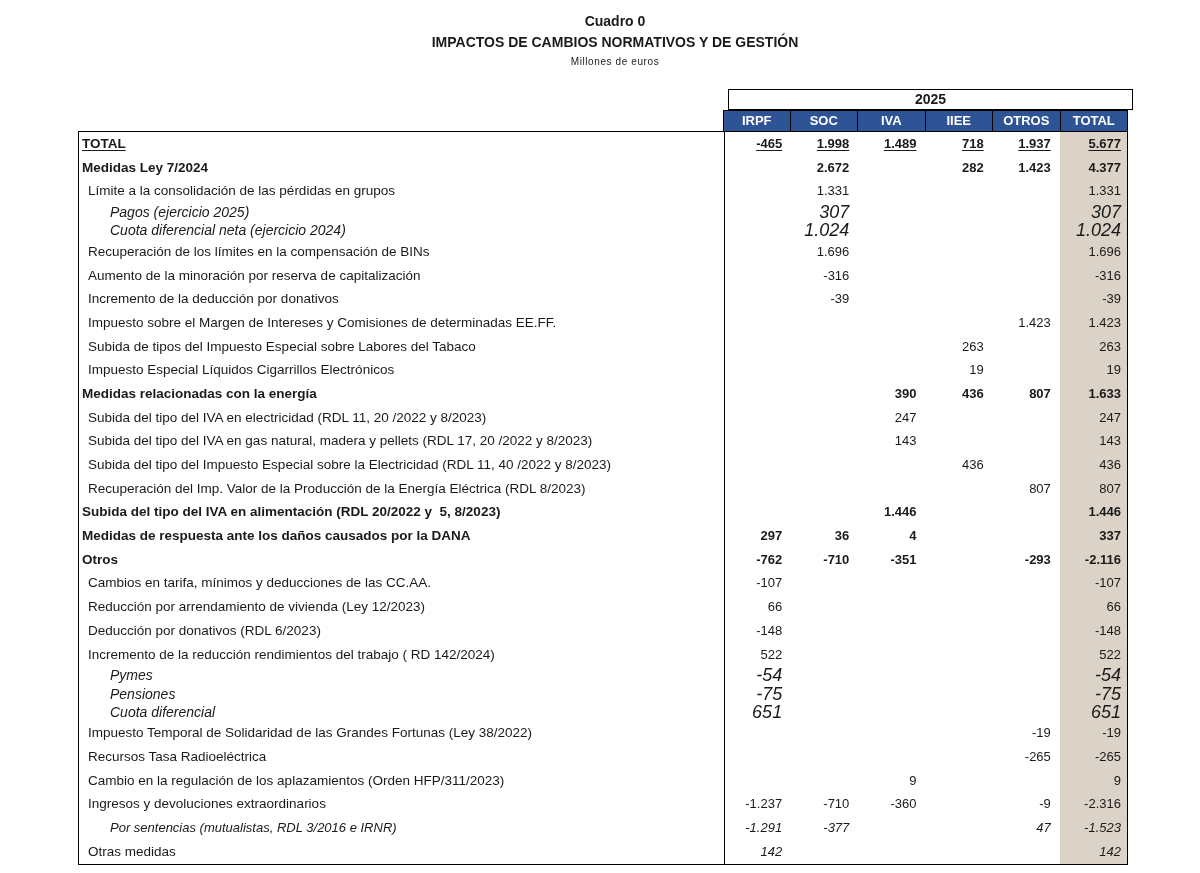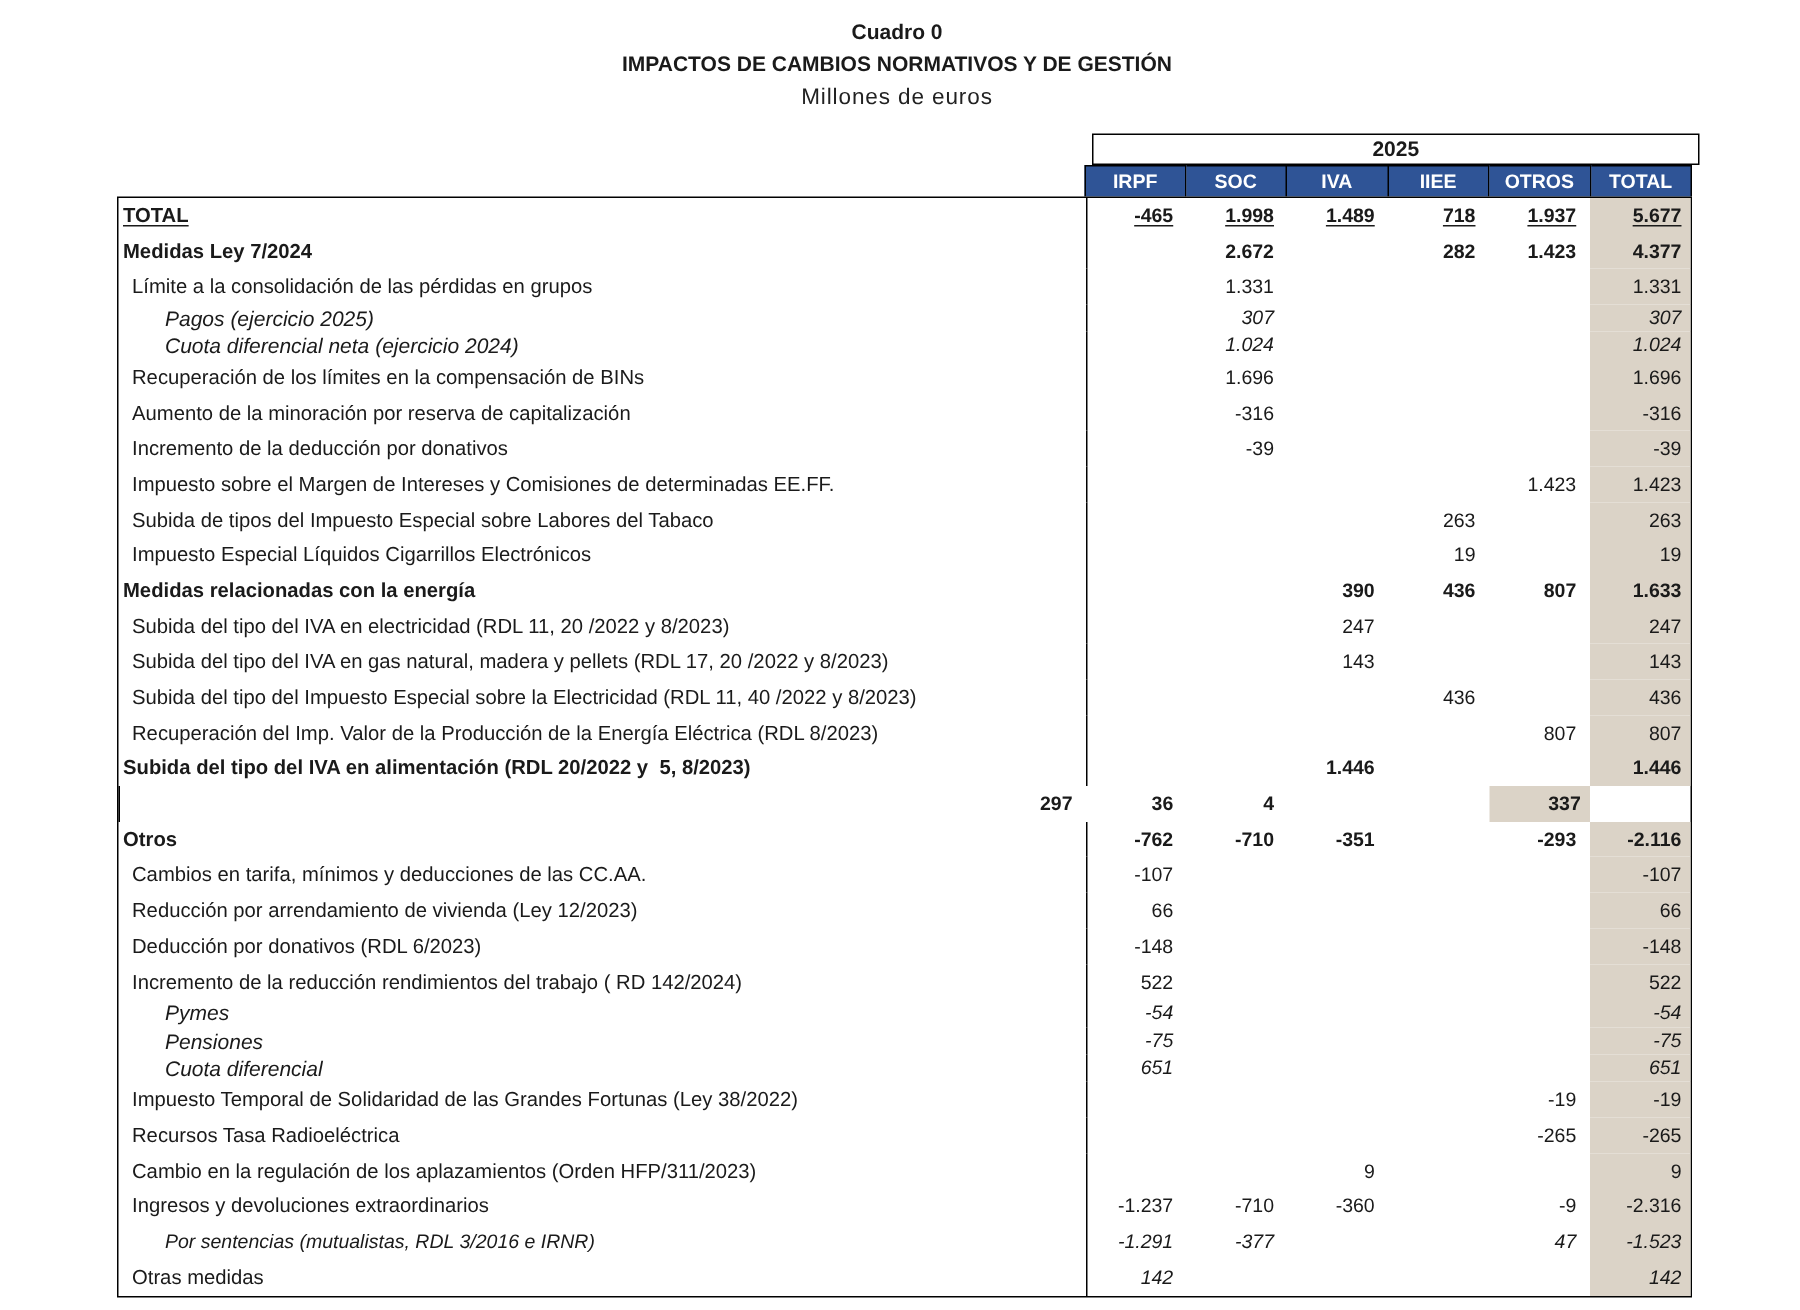--- a/index.html
+++ b/index.html
@@ -5,24 +5,24 @@
   html,body{margin:0;padding:0;background:#ffffff;}
   .page{
     position:relative;
     width:1200px;height:873px;
     background:#fff;
     font-family:"Liberation Sans", sans-serif;
     color:var(--text,#1a1a1a);
     overflow:hidden;
   }
   
-  .titles{position:absolute;left:73px;top:13px;width:1050px;text-align:center;}
+  .titles{position:absolute;left:90px;top:13px;width:1050px;text-align:center;}
   .t1{font-size:14px;font-weight:bold;margin-bottom:5px;}
   .t2{font-size:14px;font-weight:bold;margin-bottom:6px;}
-  .t3{font-size:15px;letter-spacing:0.6px;color:#222;}
+  .t3{font-size:10px;letter-spacing:0.6px;color:#222;}
   
   .year-box{
     position:absolute;left:728px;top:89px;width:405px;height:21px;
     box-sizing:border-box;border:1.5px solid var(--border,#000);
     background:#fff;text-align:center;
     font-size:14px;font-weight:bold;line-height:18px;
   }
   .col-headers{
     position:absolute;left:723px;top:109.5px;width:405px;height:23px;
     box-sizing:border-box;display:grid;grid-template-columns:repeat(6,1fr);
@@ -46,21 +46,21 @@
   .cell.label{padding-left:9px;font-size:13.5px;white-space:pre;}
   .cell.num{text-align:right;padding-right:9px;font-size:13px;font-variant-numeric:tabular-nums;}
   .cell.num.c0{border-left:1.5px solid var(--border,#000);}
   .cell.num.c5{background:var(--beige,#DBD3C7);padding-right:6px;}
   
   .r-total .cell{font-weight:bold;}
   .r-total .cell.label{padding-left:3px;text-decoration:underline;text-underline-offset:2px;}
   .r-total .cell.num{text-decoration:underline;text-underline-offset:2px;}
   .r-section .cell{font-weight:bold;}
   .r-section .cell.label{padding-left:3px;}
-  .r-subc .cell{font-style:italic;font-size:13px;}
+  .r-subc .cell{font-style:italic;font-size:18px;}
   .r-subc .cell.label{padding-left:31px;font-size:14px;}
   .r-subi .cell{font-style:italic;}
   .r-subi .cell.label{padding-left:31px;font-size:13px;}
   .r-itemiv .cell.num{font-style:italic;}
 </style>
 </head>
 <body>
 
 <div class="page" style="--blue: #2F5496; --beige: #DBD3C7; --border: #000000; --text: #1a1a1a;">
 
@@ -229,20 +229,21 @@
       <div class="row r-section">
         <div class="cell label">Subida del tipo del IVA en alimentación (RDL 20/2022 y  5, 8/2023)</div>
         <div class="cell num c0"></div>
         <div class="cell num c1"></div>
         <div class="cell num c2">1.446</div>
         <div class="cell num c3"></div>
         <div class="cell num c4"></div>
         <div class="cell num c5">1.446</div>
       </div>
       <div class="row r-section">
+        <div class="cell label">Medidas de respuesta ante los daños causados por la DANA</div>
         <div class="cell num c0">297</div>
         <div class="cell num c1">36</div>
         <div class="cell num c2">4</div>
         <div class="cell num c3"></div>
         <div class="cell num c4"></div>
         <div class="cell num c5">337</div>
       </div>
       <div class="row r-section">
         <div class="cell label">Otros</div>
         <div class="cell num c0">-762</div>

